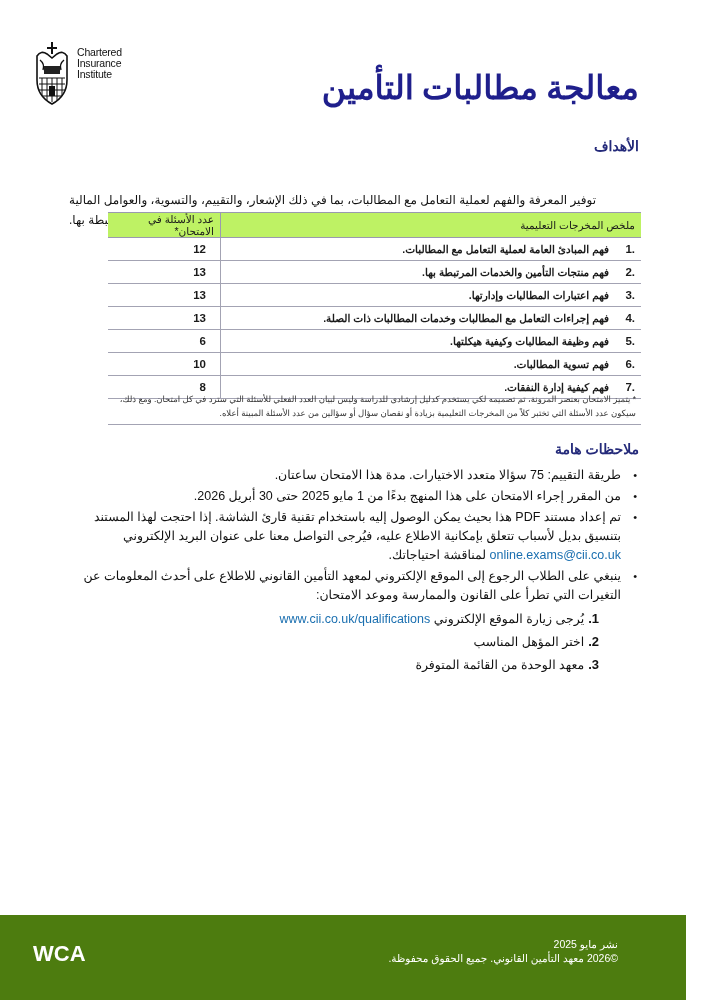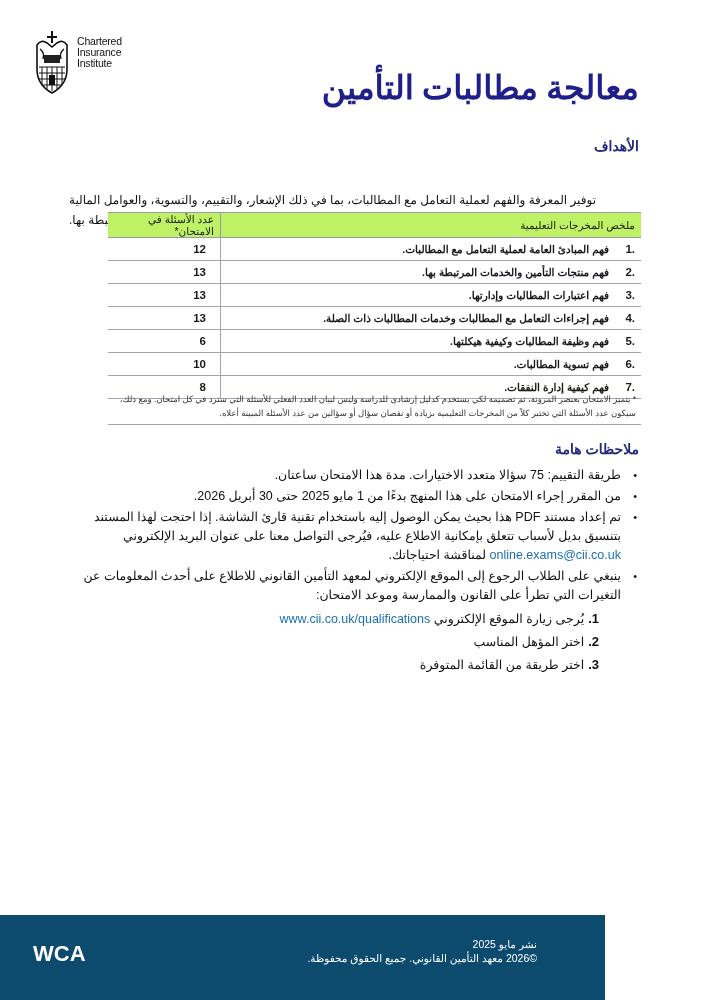--- a/index.html
+++ b/index.html
@@ -1,20 +1,20 @@
 <!DOCTYPE html>
 <html><head>
 <meta charset="utf-8">
 <style>
   html, body { margin: 0; padding: 0; }
   body {
     width: 707px; height: 1000px; position: relative; overflow: hidden;
     background: #ffffff; font-family: "Liberation Sans", sans-serif; color: #1a1a1a;
   }
-  .logo { position: absolute; left: 33px; top: 29px; display: flex; align-items: flex-start; }
+  .logo { position: absolute; left: 33px; top: 40px; display: flex; align-items: flex-start; }
   .logo-crest { width: 38px; height: 66px; }
   .logo-text { margin-left: 6px; margin-top: 7px; font-size: 10.5px; line-height: 11px; color: #111; font-weight: 500; letter-spacing: -0.2px; }
   .page-title {
     position: absolute; right: 68px; top: 68px; font-size: 33px; font-weight: bold;
     color: #1f1f8c; direction: rtl; font-family: Liberation Serif, serif; letter-spacing: -0.5px;
   }
   .section-heading {
     position: absolute; right: 68px; font-size: 14px; font-weight: bold; color: #242a7a; direction: rtl;
   }
   .objectives-text {
@@ -43,21 +43,21 @@
     list-style: none; direction: rtl; font-size: 12.5px; line-height: 19px; color: #111;
   }
   ul.notes li { position: relative; padding-right: 18px; margin-bottom: 2px; }
   ul.notes li::before { content: "•"; position: absolute; right: 2px; top: 0; font-size: 11px; }
   .link { color: #1a6fb0; }
   ol.steps { list-style: none; margin: 4px 0 0 0; padding: 0 22px 0 0; }
   ol.steps li { padding-right: 0; margin-bottom: 3px; }
   ol.steps li::before { content: none; }
   .step-num { font-weight: bold; margin-left: 4px; font-size: 13px; }
   .footer {
-    position: absolute; left: 0; top: 915px; width: 605px; height: 85px; background: #0c4a6e;
+    position: absolute; left: 0; top: 915px; width: 686px; height: 85px; background: #4d7c0f;
   }
   .footer-code { position: absolute; left: 33px; top: 26px; font-size: 22px; font-weight: bold; color: #fff; }
   .footer-info {
     position: absolute; right: 68px; top: 22px; direction: rtl; text-align: right;
     color: #ffffff; font-size: 10.5px; line-height: 14px;
   }
 </style>
 </head>
 <body>
 
@@ -133,21 +133,21 @@
   <li>
     <span>تم إعداد مستند PDF هذا بحيث يمكن الوصول إليه باستخدام تقنية قارئ الشاشة. إذا احتجت لهذا المستند بتنسيق بديل لأسباب تتعلق بإمكانية الاطلاع عليه، فيُرجى التواصل معنا على عنوان البريد الإلكتروني</span>
     <a class="link">online.exams@cii.co.uk</a>
     <span>لمناقشة احتياجاتك.</span>
   </li>
   <li>
     <span>ينبغي على الطلاب الرجوع إلى الموقع الإلكتروني لمعهد التأمين القانوني للاطلاع على أحدث المعلومات عن التغيرات التي تطرأ على القانون والممارسة وموعد الامتحان:</span>
     <ol class="steps">
       <li><span class="step-num">1.</span><span>يُرجى زيارة الموقع الإلكتروني</span> <a class="link">www.cii.co.uk/qualifications</a></li>
       <li><span class="step-num">2.</span><span>اختر المؤهل المناسب</span></li>
-      <li><span class="step-num">3.</span><span>اختر طريقة من القائمة المتوفرة</span></li>
+      <li><span class="step-num">3.</span><span>معهد الوحدة من القائمة المتوفرة</span></li>
     </ol>
   </li>
 </ul>
 
 <div class="footer">
   <div class="footer-code">WCA</div>
   <div class="footer-info">
     <div>نشر مايو 2025</div>
     <div>©2026 معهد التأمين القانوني. جميع الحقوق محفوظة.</div>
   </div>

